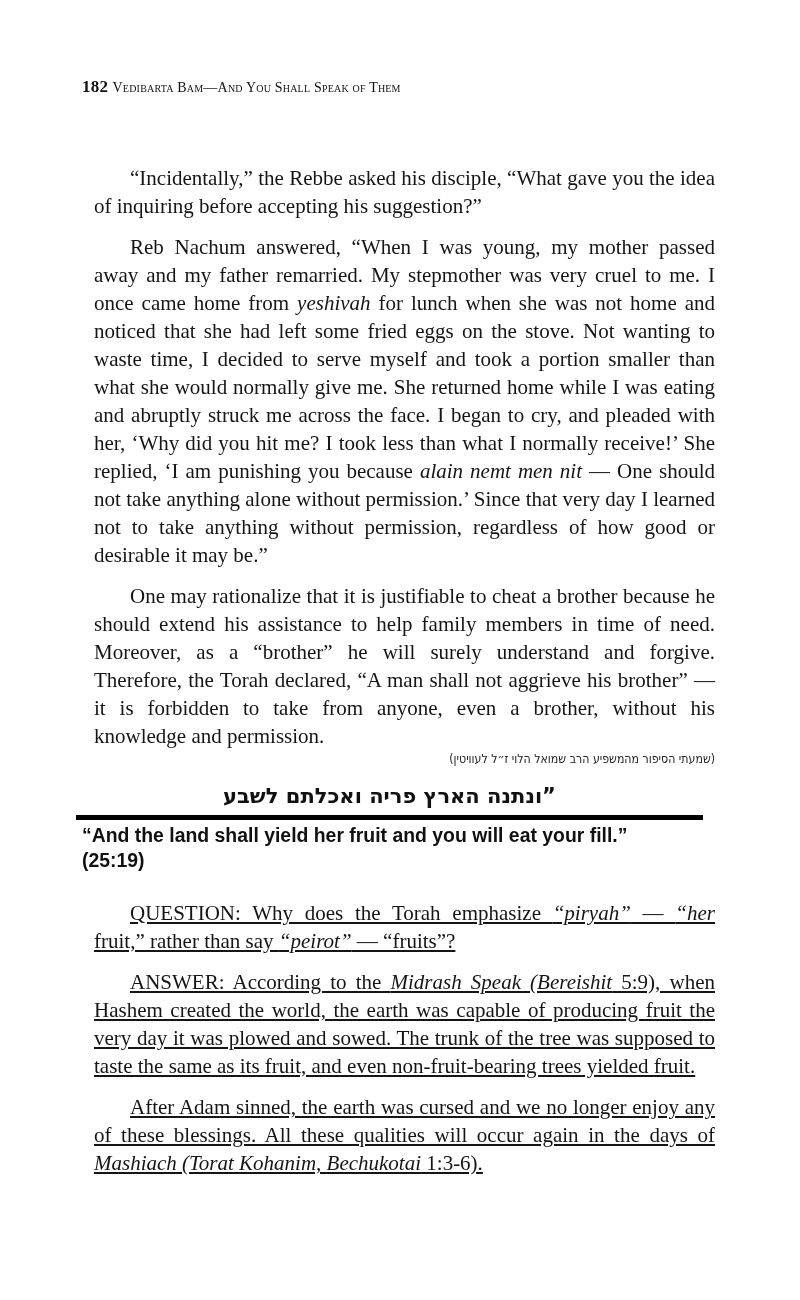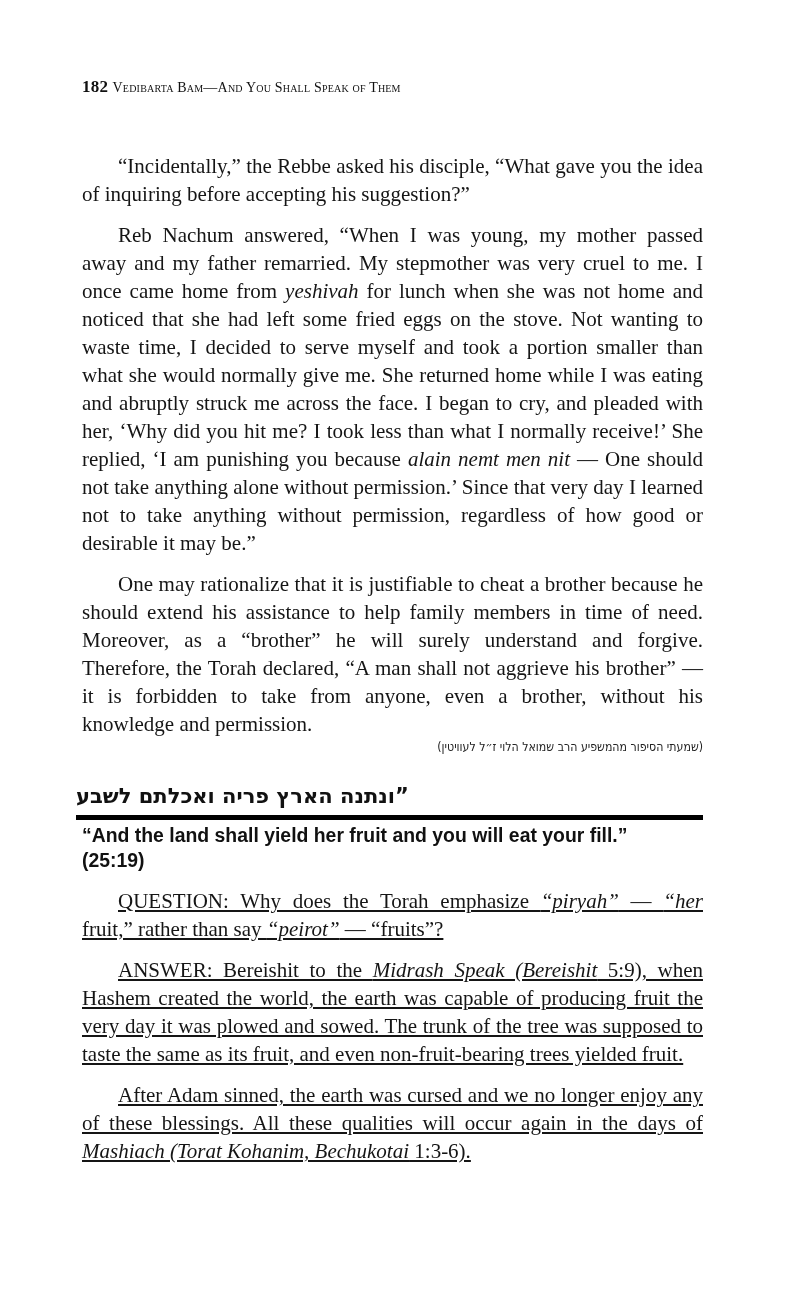--- a/index.html
+++ b/index.html
@@ -9,34 +9,34 @@
       position: absolute; top: 77px; left: 0;
       font-family: "Liberation Serif", "DejaVu Serif", serif;
       font-size: 17px; letter-spacing: 0.2px; color: #111;
       white-space: nowrap;
     }
     .running-head .pnum { font-weight: bold; margin-right: 0; }
     .running-head .title { font-variant: small-caps; font-size: 14px; }
     .body-text {
       font-family: "Liberation Serif", "DejaVu Serif", serif;
       font-size: 21px; line-height: 28px; text-align: justify;
-      margin: 0; color: #151515;
+      margin: 12px; color: #151515;
     }
     .para { text-indent: 36px; margin: 0 0 13px 0; }
     .para.last { margin-bottom: 0; }
     .block1 { position: absolute; top: 152px; left: 0; width: 621px; }
     .attribution {
       direction: rtl; text-align: right;
       font-family: "DejaVu Sans", "Liberation Sans", sans-serif;
       font-size: 12.5px; line-height: 18px; margin-top: 0px; color: #222;
       transform: scaleX(0.88); transform-origin: right center;
     }
     .heb-heading {
       position: absolute; top: 781px; right: 0; width: 627px;
-      direction: rtl; text-align: left;
+      direction: rtl; text-align: center;
       font-family: "DejaVu Sans", "Liberation Sans", sans-serif;
       font-weight: bold; font-size: 21px; line-height: 30px; color: #111;
     }
     .rule {
       position: absolute; top: 815px; left: -6px; width: 627px; height: 5px;
       background: #000;
     }
     .verse-heading {
       position: absolute; top: 823px; left: 0; width: 621px;
       font-family: "Liberation Sans", "DejaVu Sans", sans-serif;
@@ -62,17 +62,17 @@
     <p class="para last"><span>One may rationalize that it is justifiable to cheat a brother because he should extend his assistance to help family members in time of need. Moreover, as a “brother” he will surely understand and forgive. Therefore, the Torah declared, “A man shall not aggrieve his brother” — it is forbidden to take from anyone, even a brother, without his knowledge and permission.</span></p>
     <div class="attribution">(שמעתי הסיפור מהמשפיע הרב שמואל הלוי ז״ל לעוויטין)</div>
   </div>
 
   <div class="heb-heading">”ונתנה הארץ פריה ואכלתם לשבע</div>
   <div class="rule"></div>
   <div class="verse-heading">“And the land shall yield her fruit and you will eat your fill.” (25:19)</div>
 
   <div class="block2 body-text">
     <p class="para"><span>QUESTION: Why does the Torah emphasize </span><span class="it">“piryah”</span><span> — </span><span class="it">“her</span><span> fruit,” rather than say </span><span class="it">“peirot”</span><span> — “fruits”?</span></p>
-    <p class="para"><span>ANSWER: Bereishit to the </span><span class="it">Midrash Speak (Bereishit</span><span> 5:9), when Hashem created the world, the earth was capable of producing fruit the very day it was plowed and sowed. The trunk of the tree was supposed to taste the same as its fruit, and even non-fruit-bearing trees yielded fruit.</span></p>
+    <p class="para"><span>ANSWER: According to the </span><span class="it">Midrash Speak (Bereishit</span><span> 5:9), when Hashem created the world, the earth was capable of producing fruit the very day it was plowed and sowed. The trunk of the tree was supposed to taste the same as its fruit, and even non-fruit-bearing trees yielded fruit.</span></p>
     <p class="para last"><span>After Adam sinned, the earth was cursed and we no longer enjoy any of these blessings. All these qualities will occur again in the days of </span><span class="it">Mashiach (Torat Kohanim, Bechukotai</span><span> 1:3-6).</span></p>
   </div>
 
 </div>
 
 </body></html>

